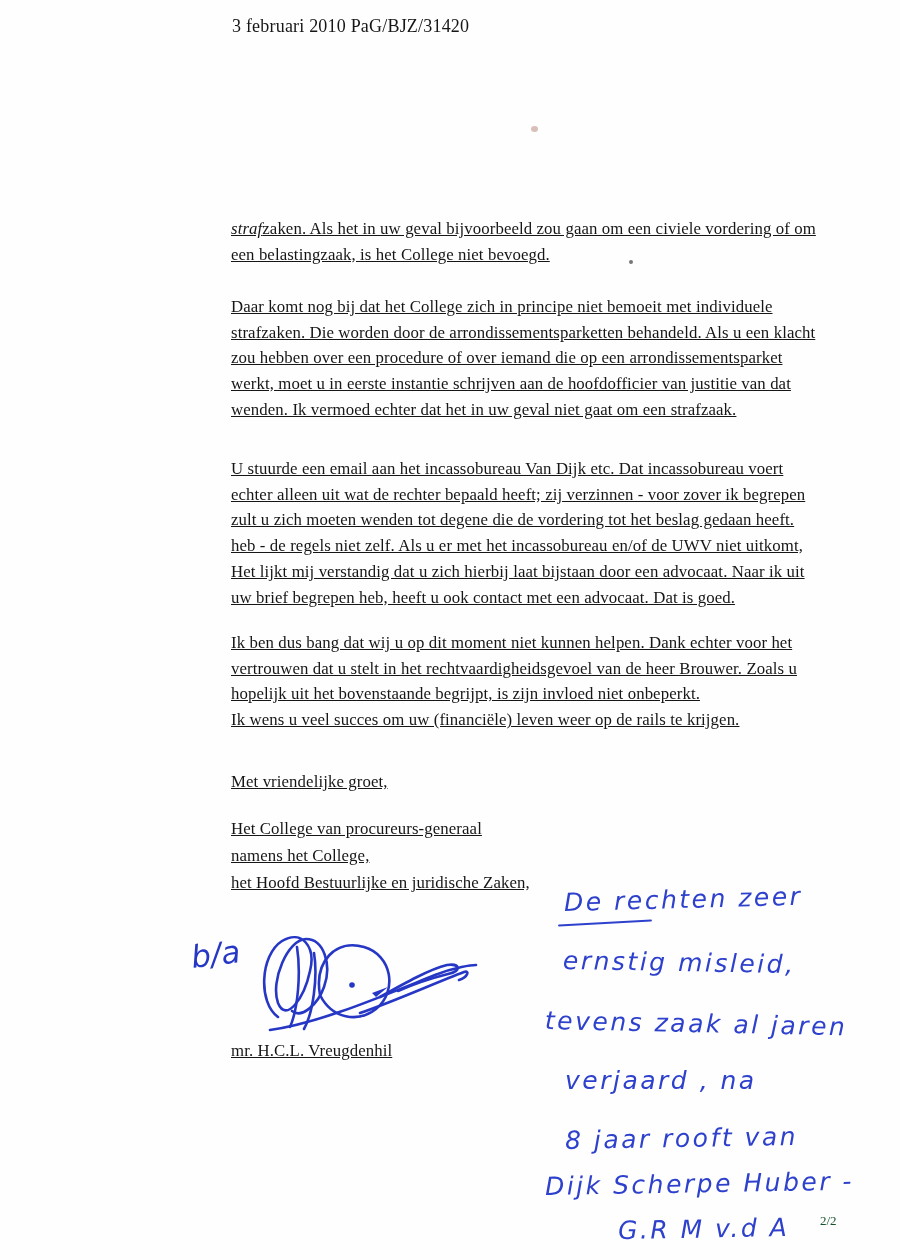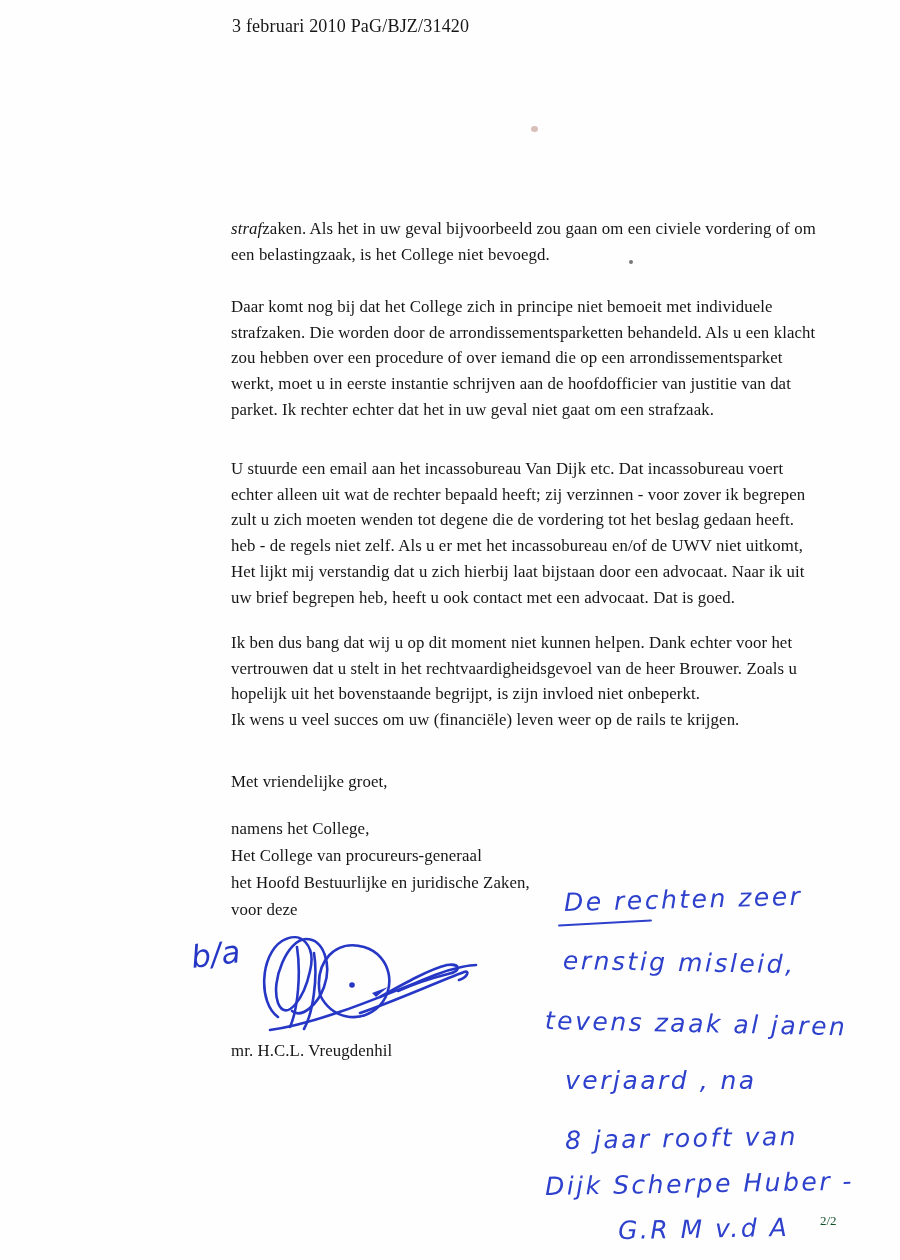--- a/index.html
+++ b/index.html
@@ -11,21 +11,21 @@
     font-family:"Liberation Serif", serif;
     color:#161616;
   }
   .ref{
     position:absolute;left:232px;top:16px;
     font-size:18px;letter-spacing:.2px;
   }
   .block{position:absolute;left:231px;}
   .line{
     font-size:16.8px;line-height:25.7px;
-    white-space:nowrap;letter-spacing:.1px;
+    white-space:nowrap;letter-spacing:.1px;text-decoration:underline;
   }
   .italic{font-style:italic;}
   .p1{top:216px;}
   .p2{top:294px;}
   .p3{top:456px;}
   .p4{top:630px;}
   .closing{top:762px;margin-top:7px;}
   .sigblock{top:815px;}
   .sigblock .line{line-height:27px;}
   .name{top:1038px;}
@@ -74,21 +74,21 @@
   <div class="block p1">
     <div class="line"><span class="italic">straf</span><span>zaken. Als het in uw geval bijvoorbeeld zou gaan om een civiele vordering of om</span></div>
     <div class="line">een belastingzaak, is het College niet bevoegd.</div>
   </div>
 
   <div class="block p2">
     <div class="line">Daar komt nog bij dat het College zich in principe niet bemoeit met individuele</div>
     <div class="line">strafzaken. Die worden door de arrondissementsparketten behandeld. Als u een klacht</div>
     <div class="line">zou hebben over een procedure of over iemand die op een arrondissementsparket</div>
     <div class="line">werkt, moet u in eerste instantie schrijven aan de hoofdofficier van justitie van dat</div>
-    <div class="line">parket. Ik rechter echter dat het in uw geval niet gaat om een strafzaak.</div>
+    <div class="line">wenden. Ik vermoed echter dat het in uw geval niet gaat om een strafzaak.</div>
   </div>
 
   <div class="block p3">
     <div class="line">U stuurde een email aan het incassobureau Van Dijk etc. Dat incassobureau voert</div>
     <div class="line">echter alleen uit wat de rechter bepaald heeft; zij verzinnen - voor zover ik begrepen</div>
     <div class="line">zult u zich moeten wenden tot degene die de vordering tot het beslag gedaan heeft.</div>
     <div class="line">heb - de regels niet zelf. Als u er met het incassobureau en/of de UWV niet uitkomt,</div>
     <div class="line">Het lijkt mij verstandig dat u zich hierbij laat bijstaan door een advocaat. Naar ik uit</div>
     <div class="line">uw brief begrepen heb, heeft u ook contact met een advocaat. Dat is goed.</div>
   </div>
@@ -98,24 +98,23 @@
     <div class="line">vertrouwen dat u stelt in het rechtvaardigheidsgevoel van de heer Brouwer. Zoals u</div>
     <div class="line">hopelijk uit het bovenstaande begrijpt, is zijn invloed niet onbeperkt.</div>
     <div class="line">Ik wens u veel succes om uw (financiële) leven weer op de rails te krijgen.</div>
   </div>
 
   <div class="block closing">
     <div class="line">Met vriendelijke groet,</div>
   </div>
 
   <div class="block sigblock">
+    <div class="line">Het College van procureurs-generaal</div>
     <div class="line">namens het College,</div>
-    <div class="line">Het College van procureurs-generaal</div>
     <div class="line">het Hoofd Bestuurlijke en juridische Zaken,</div>
-    <div class="line">voor deze</div>
   </div>
 
   <div class="hw-initials">b/a</div>
 
   <svg class="sig-svg" width="240" height="110" viewBox="0 0 240 110">
     <g fill="none" stroke="#2637c6" stroke-width="2.6" stroke-linecap="round">
       <path d="M38,92 C18,78 20,30 42,16 C62,4 76,22 70,46 C64,74 46,98 38,78 C30,56 48,14 66,14 C84,14 92,40 84,62 C78,79 62,94 52,86"></path>
       <path d="M57,22 C61,48 58,84 50,102"></path>
       <path d="M74,28 C78,52 73,88 64,104"></path>
       <path d="M80,70 C74,36 96,14 124,22 C152,30 158,66 136,84 C118,98 92,94 80,70"></path>

